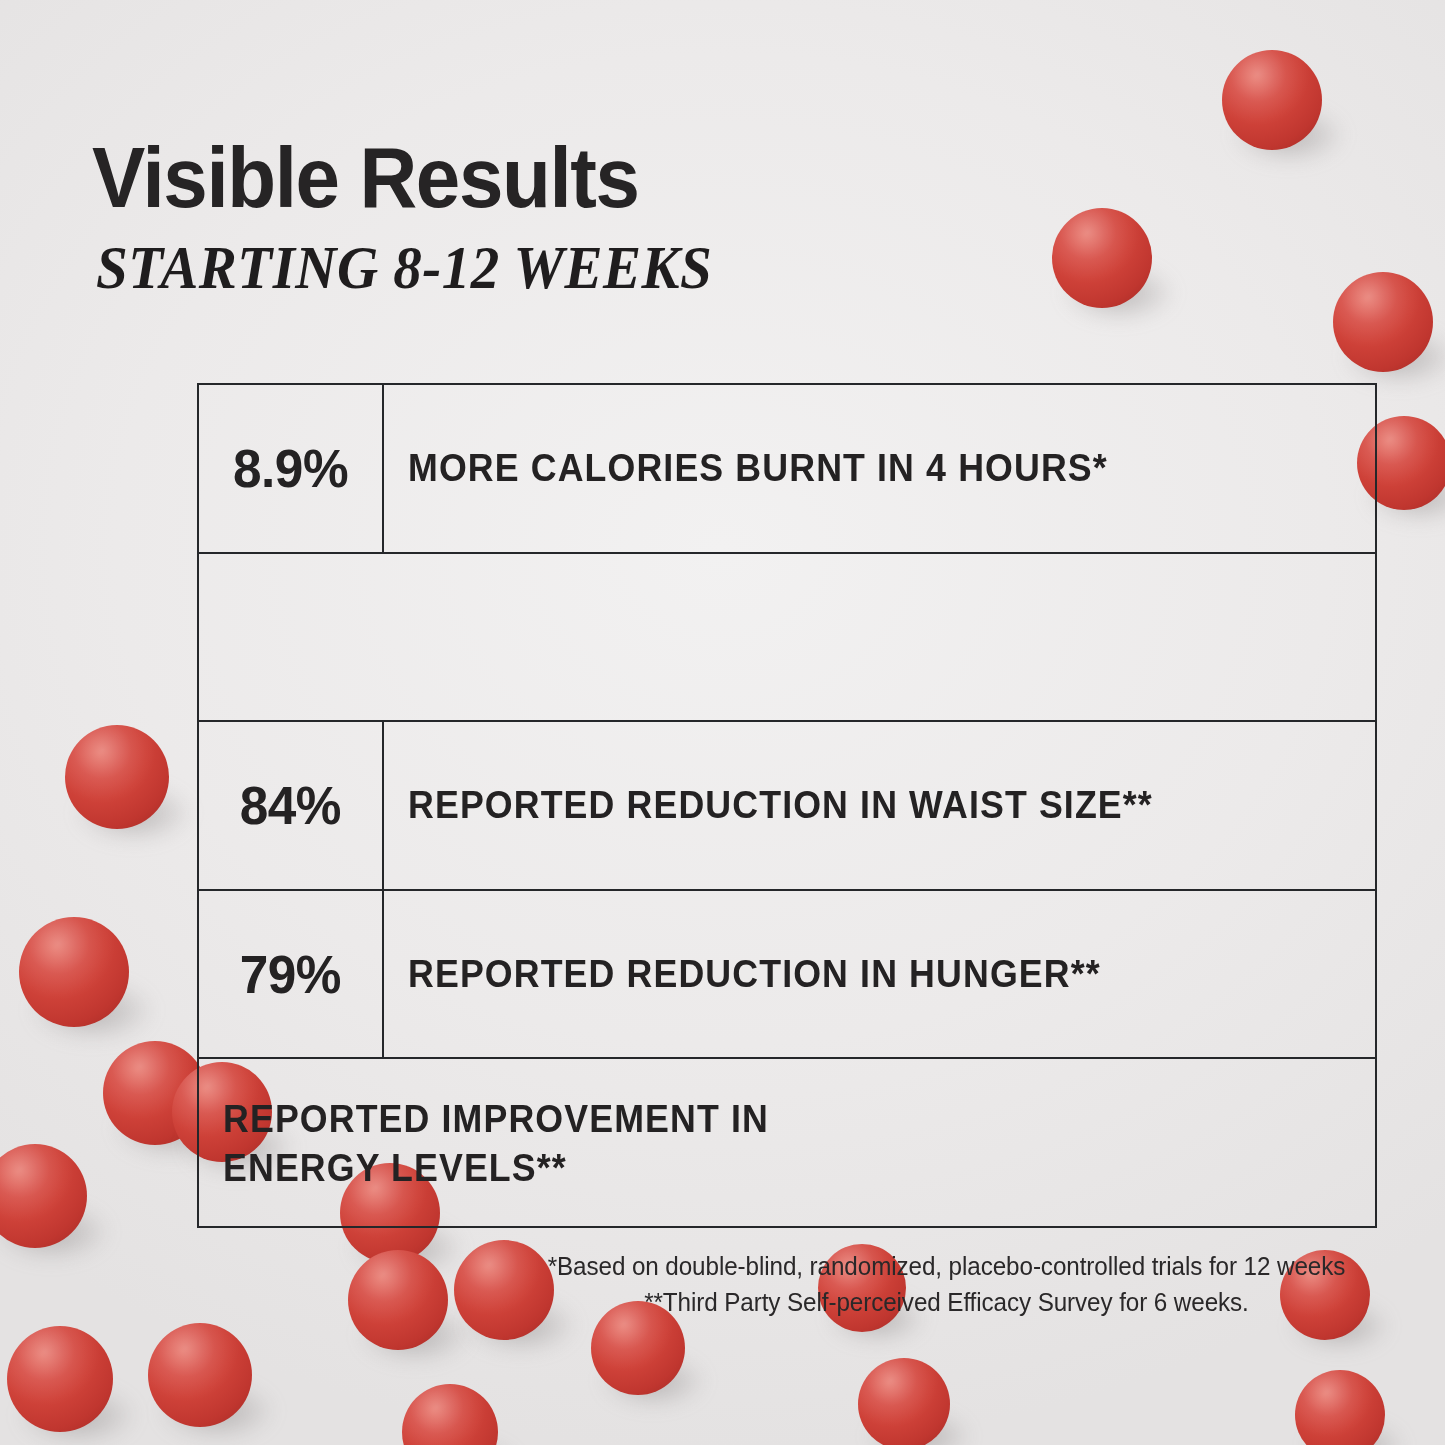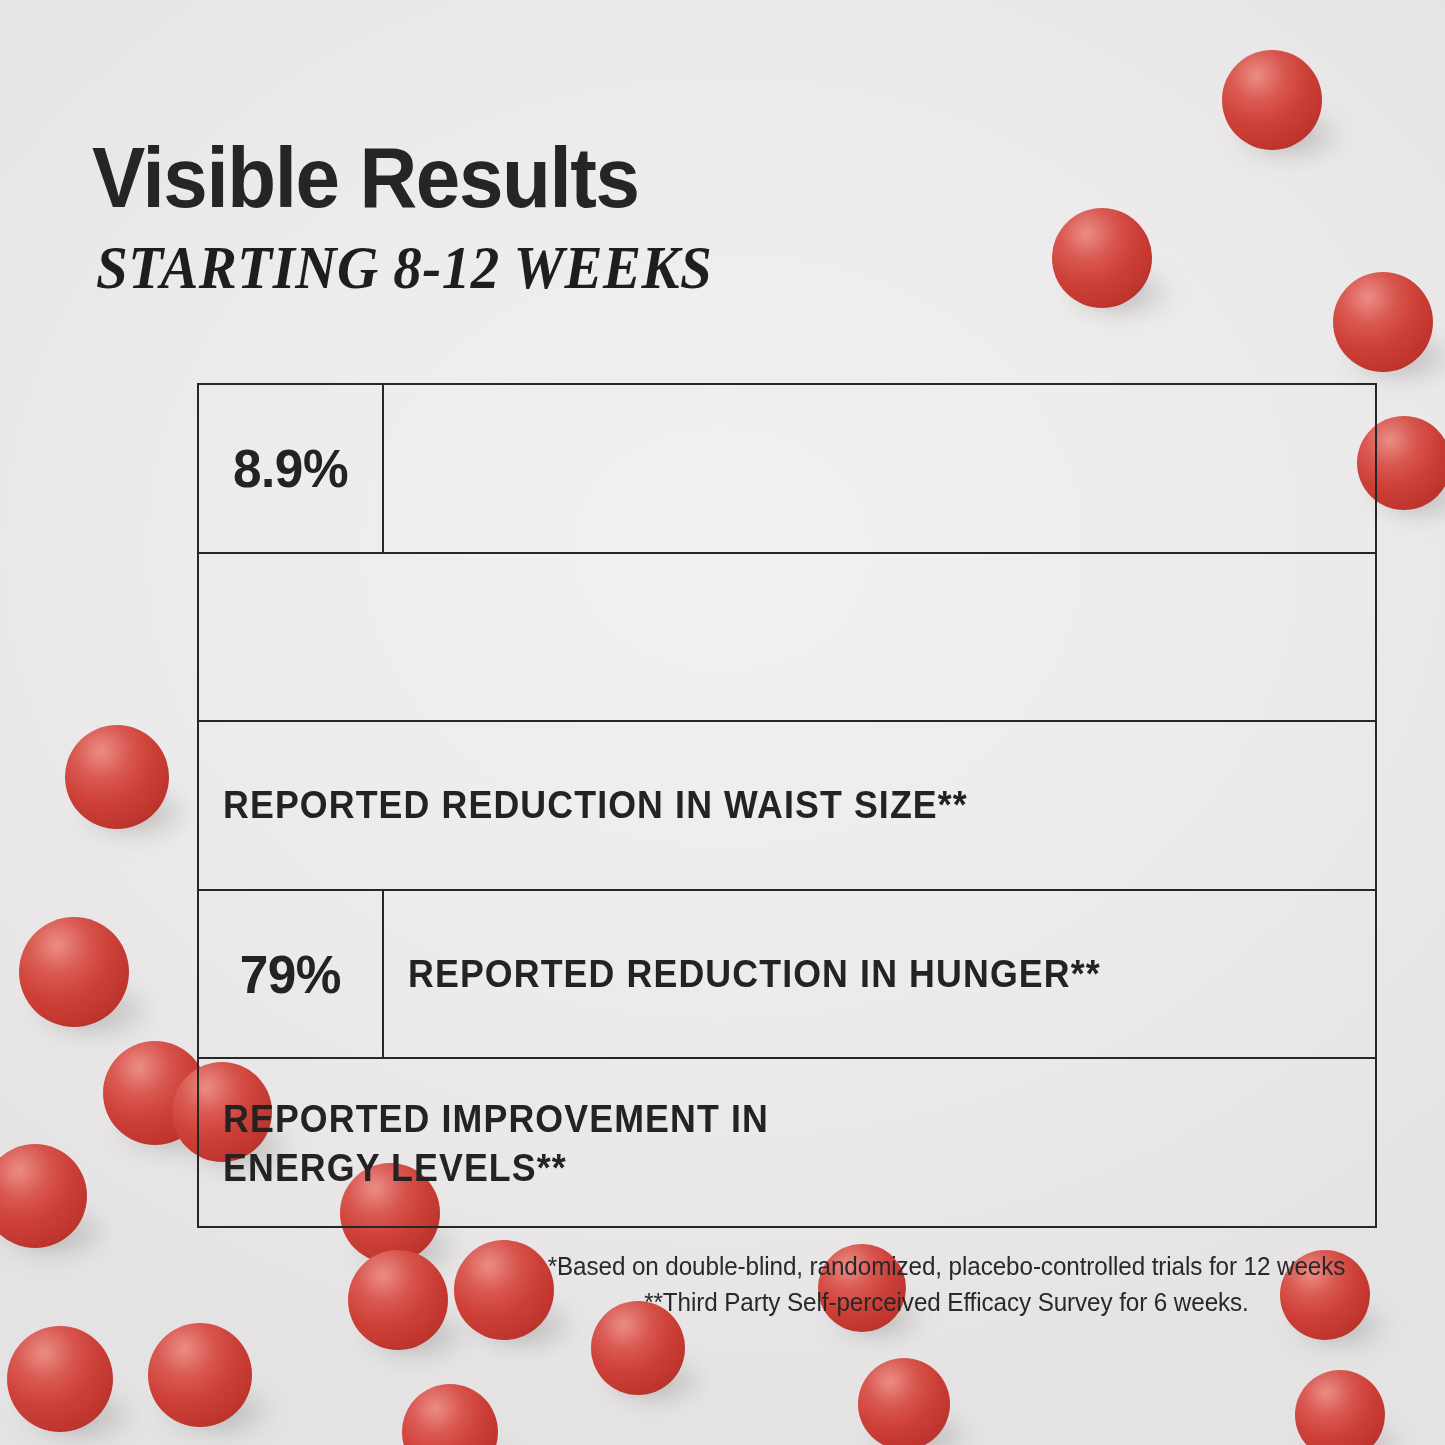--- a/index.html
+++ b/index.html
@@ -217,24 +217,30 @@
 
     <div id="page-title">Visible Results</div>
 
     <div id="page-subtitle">STARTING 8-12 WEEKS</div>
 
     <div id="results-table">
         <div class="row">
           <div class="cell-stat">
             <span>8.9%</span>
           </div>
-        </div>
-        <div class="row">
-        </div>
-        <div class="row">
+          <div class="cell-label">
+            <span>MORE CALORIES BURNT IN 4 HOURS*</span>
+          </div>
+        </div>
+        <div class="row">
+        </div>
+        <div class="row">
+          <div class="cell-stat">
+            <span>84%</span>
+          </div>
           <div class="cell-label">
             <span>REPORTED REDUCTION IN WAIST SIZE**</span>
           </div>
         </div>
         <div class="row">
           <div class="cell-stat">
             <span>79%</span>
           </div>
           <div class="cell-label">
             <span>REPORTED REDUCTION IN HUNGER**</span>

